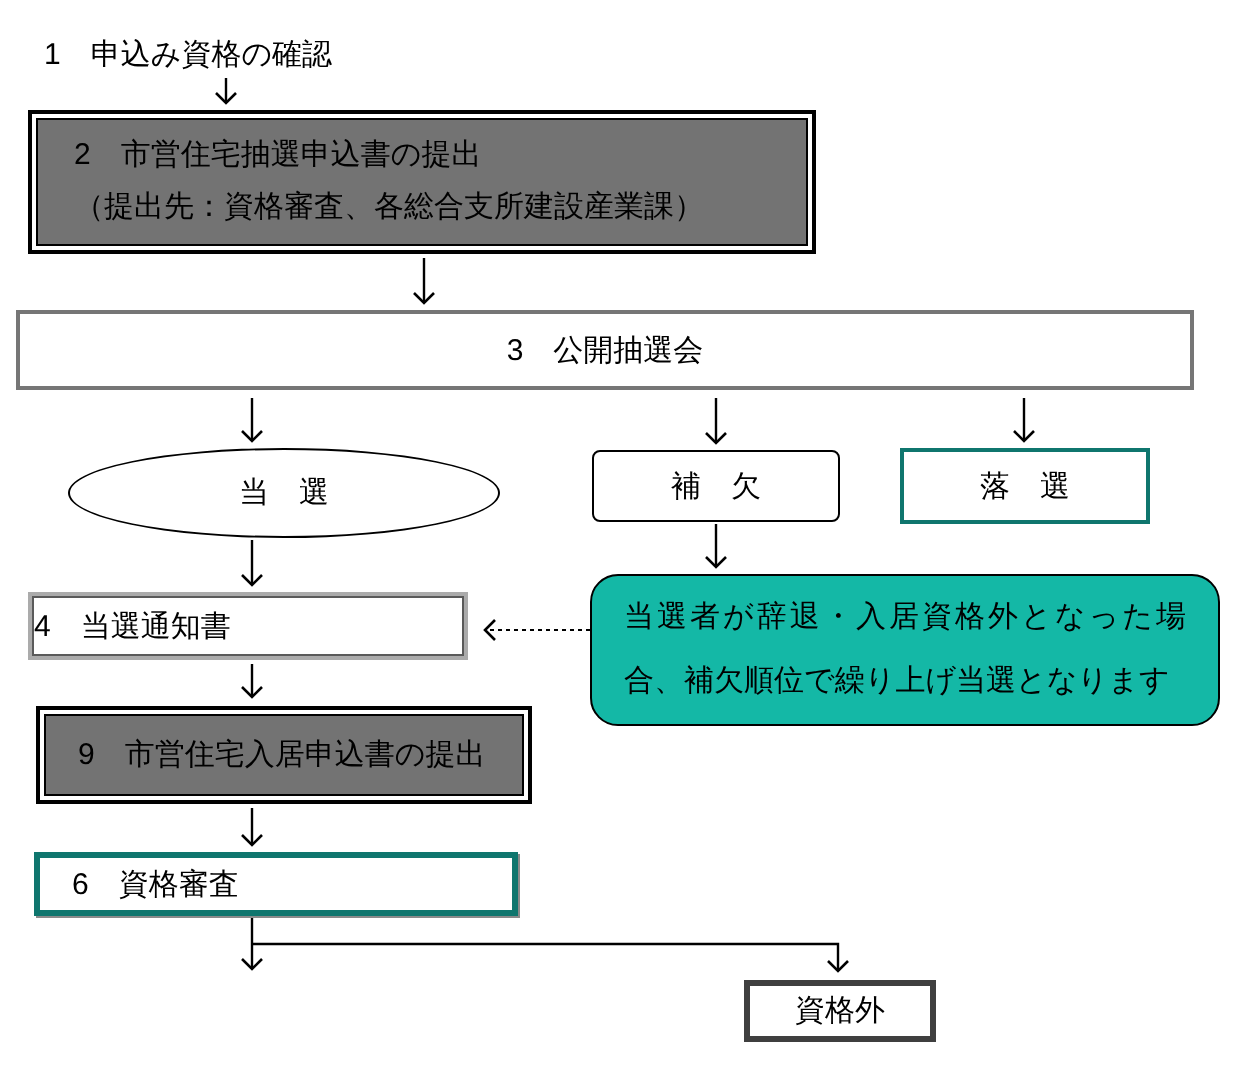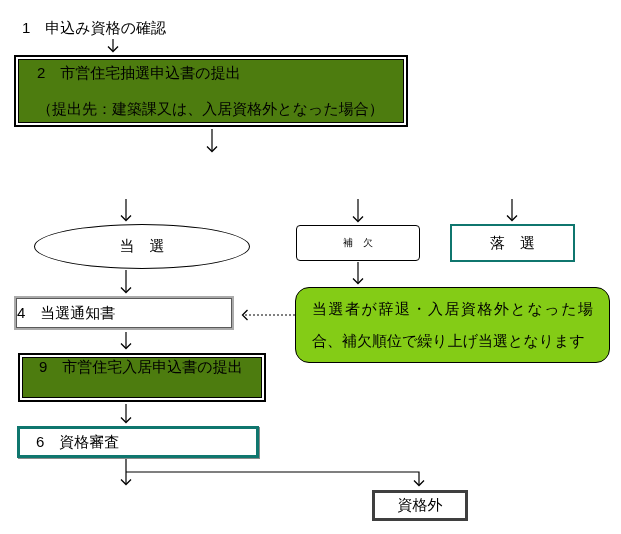--- a/index.html
+++ b/index.html
@@ -16,23 +16,23 @@
   .abs{position:absolute;}
   svg.wires{position:absolute;left:0;top:0;width:621px;height:534px;pointer-events:none;}
 
   
   .step1{left:22px;top:8px;font-size:15px;}
 
   
   .dbl{
     border:1px solid #000;
     box-shadow:0 0 0 2px #fff, 0 0 0 4px #000;
-    background:#4d7c0f;
+    background:#737373;
     box-sizing:border-box;
-    display:flex;flex-direction:column;justify-content:space-between;
+    display:flex;flex-direction:column;justify-content:center;
   }
   .box2{left:18px;top:47px;width:386px;height:64px;padding-left:18px;}
   .box2 .line{font-size:15px;line-height:26px;white-space:nowrap;}
   .box5{left:22px;top:345px;width:240px;height:41px;padding-left:16px;}
   .box5 .line{font-size:15px;}
 
   
   .box3{
     left:8px;top:143px;width:589px;height:40px;
     border:2px solid #767676;background:#fff;box-sizing:border-box;
@@ -61,28 +61,28 @@
   .ellipse{
     border:1px solid #000;border-radius:50%;background:#fff;box-sizing:border-box;
     display:flex;align-items:center;justify-content:center;font-size:15px;
   }
   .won{left:34px;top:212px;width:216px;height:45px;}
   .qualified{left:18px;top:477px;width:216px;height:52px;}
 
   
   .round{
     border:1px solid #000;border-radius:4px;background:#fff;box-sizing:border-box;
-    display:flex;align-items:center;justify-content:center;font-size:10px;
+    display:flex;align-items:center;justify-content:center;font-size:15px;
   }
   .hoketsu{left:296px;top:213px;width:124px;height:36px;}
 
   
   .callout{
     left:295px;top:275px;width:315px;height:76px;
-    border:1px solid #000;border-radius:14px;background:#84cc16;box-sizing:border-box;
+    border:1px solid #000;border-radius:14px;background:#14b8a6;box-sizing:border-box;
     padding:5px 16px 0 16px;
     font-size:15px;line-height:32px;
     text-align:justify;
   }
 </style>
 </head>
 <body>
 
 <div class="canvas">
 
@@ -104,23 +104,26 @@
     <path d="M126,392 V410" stroke="#000" stroke-width="1.2" fill="none" marker-end="url(#arr)"></path>
     <path d="M126,447 V472" stroke="#000" stroke-width="1.2" fill="none" marker-end="url(#arr)"></path>
     <path d="M126,460 H419 V473" stroke="#000" stroke-width="1.2" fill="none" marker-end="url(#arr)"></path>
     <path d="M126,529 V534" stroke="#000" stroke-width="1.2" fill="none"></path>
   </svg>
 
   <div class="abs lbl step1">1　申込み資格の確認</div>
 
   <div class="abs dbl box2">
     <div class="line">2　市営住宅抽選申込書の提出</div>
-    <div class="line">（提出先：建築課又は、入居資格外となった場合）</div>
+    <div class="line">（提出先：資格審査、各総合支所建設産業課）</div>
   </div>
 
+  <div class="abs box3">
+    <span>3　公開抽選会</span>
+  </div>
 
   <div class="abs ellipse won">
     <span>当　選</span>
   </div>
   <div class="abs round hoketsu">
     <span>補　欠</span>
   </div>
   <div class="abs rect rakusen">
     <span>落　選</span>
   </div>

